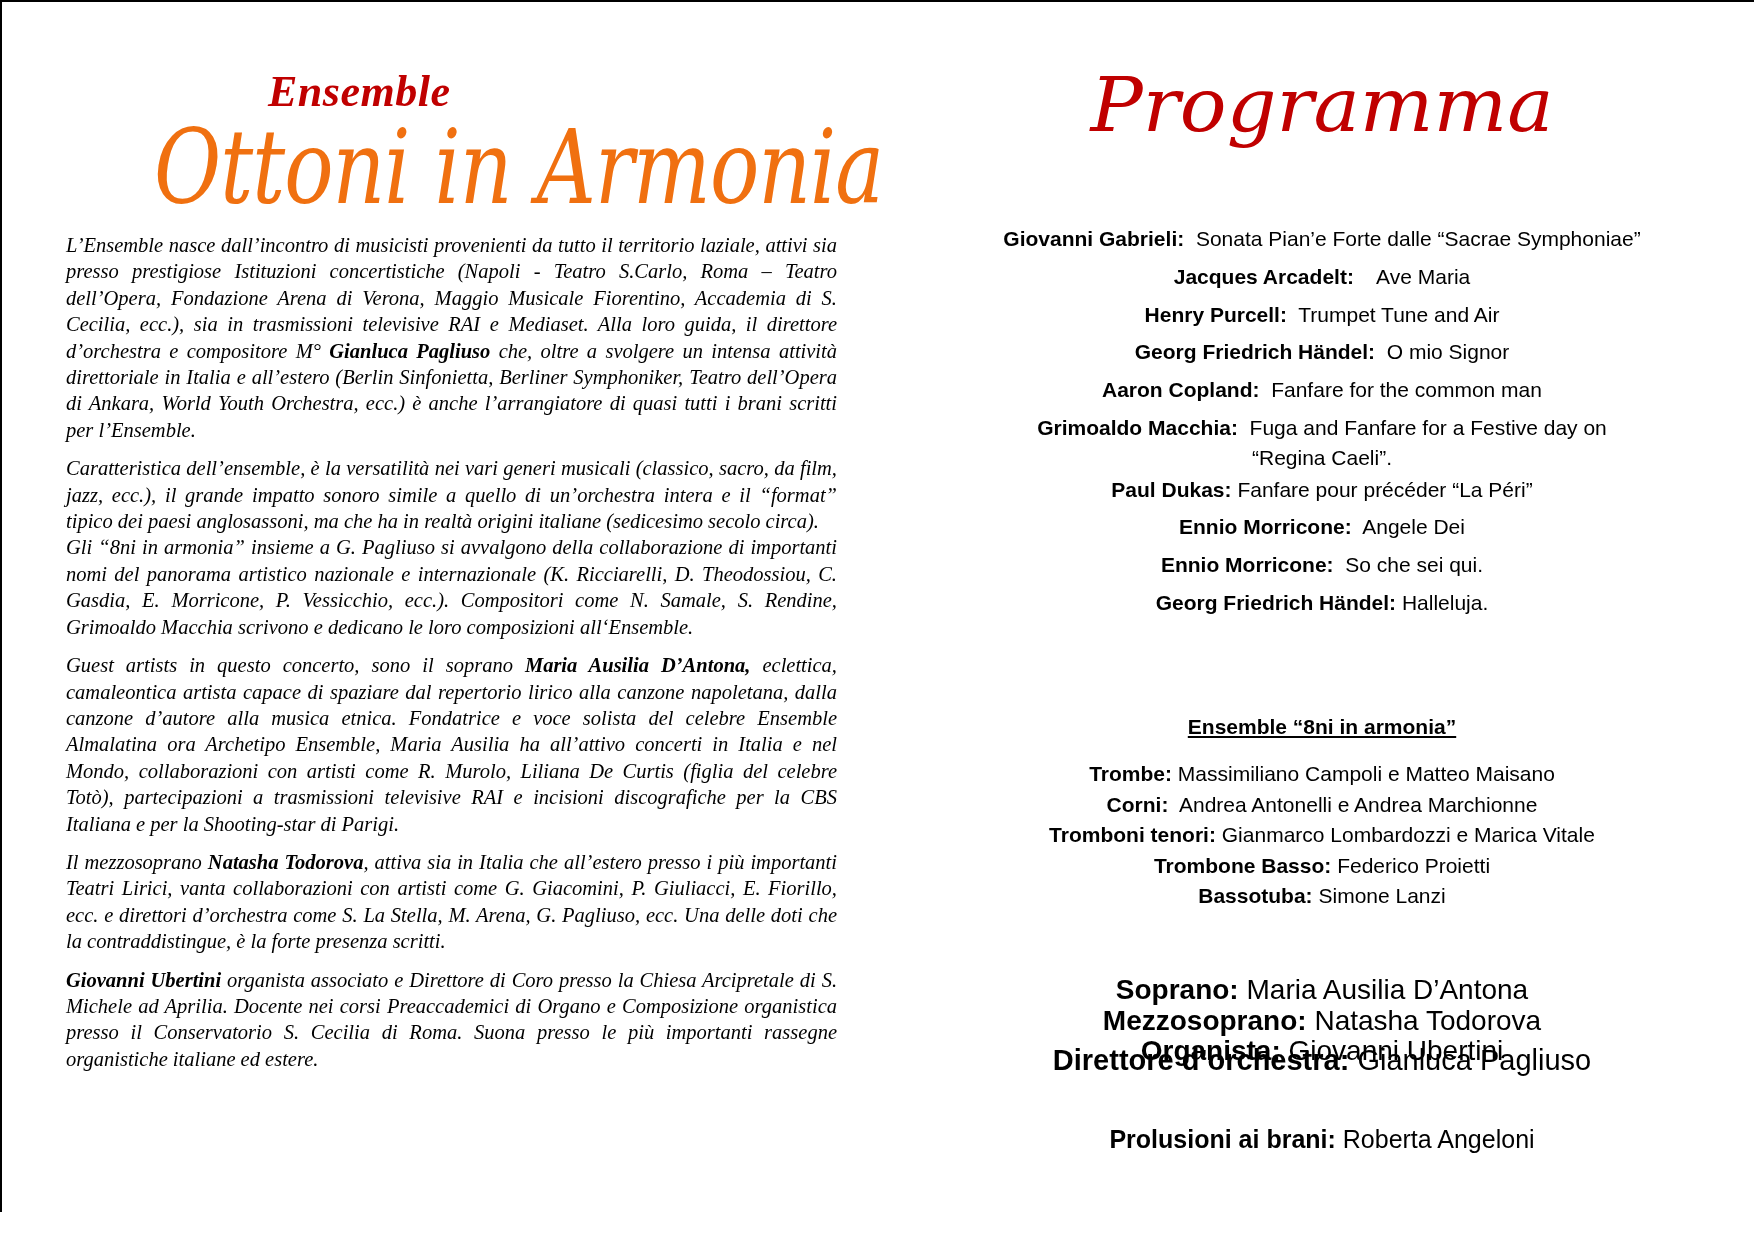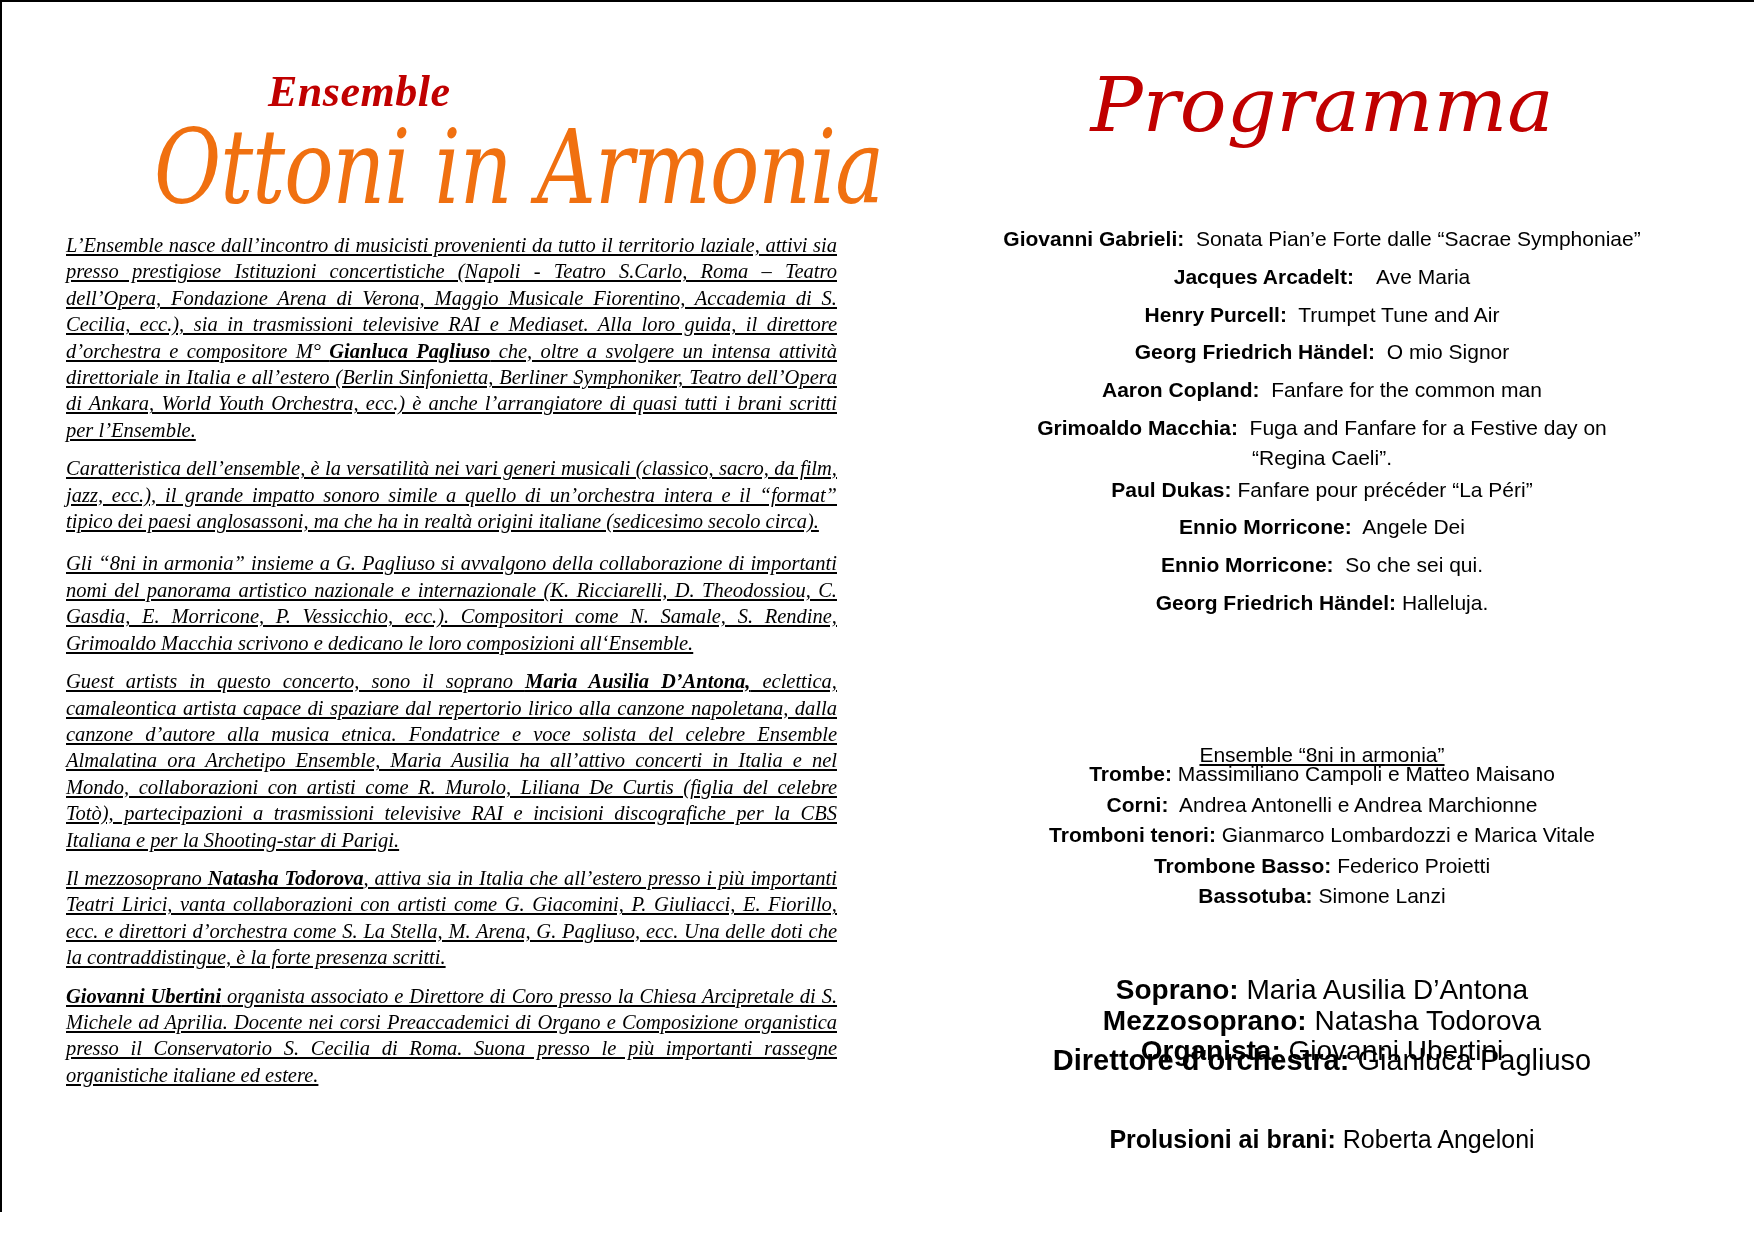--- a/index.html
+++ b/index.html
@@ -11,55 +11,55 @@
     .left { position: absolute; left: 64px; top: 60px; width: 771px; }
     .brand-small { position: absolute; left: 202px; top: 4px; width: 260px;
       font-family: "Liberation Serif", serif; font-style: italic; font-weight: bold;
       font-size: 44px; color: #c00000; letter-spacing: 0.5px; }
     .brand-large { position: absolute; left: 88px; top: 46px; width: 700px; white-space: nowrap;
       font-family: "DejaVu Serif", serif; font-style: italic;
       font-size: 82px; color: #f07010; letter-spacing: -1px; transform: scaleY(1.25); transform-origin: left top; }
     .bio { position: absolute; left: 0; top: 170px; width: 771px;
       font-family: "Liberation Serif", serif; font-style: italic; font-size: 20.5px;
       line-height: 26.4px; color: #000; text-align: justify; }
-    .bio p { margin: 0 0 12px 0; text-decoration: underline; }
+    .bio p { margin: 0 0 12px 0; }
     .bio b { font-weight: bold; }
 
     
     .right { position: absolute; left: 960px; top: 60px; width: 720px; text-align: center;
       font-family: "Liberation Sans", sans-serif; color: #000; }
     .prog-title { position: absolute; left: 0; top: 0; width: 720px; text-align: center;
       font-family: "DejaVu Serif", serif; font-style: italic; font-size: 74px;
       color: #c00000; transform: scaleX(1.05); }
     .program { position: absolute; left: 0; top: 158px; width: 720px; font-size: 21px; line-height: 37.8px; }
     .program .row { display: block; }
     .program .comp { font-weight: bold; }
     .program .cont { display: block; margin-top: -8px; }
-    .ens-title { position: absolute; left: 0; top: 653px; width: 720px; font-size: 21px; font-weight: normal; margin-top: 28px; }
+    .ens-title { position: absolute; left: 0; top: 653px; width: 720px; font-size: 21px; font-weight: bold; }
     .ens-title span { text-decoration: underline; }
     .members { position: absolute; left: 0; top: 697px; width: 720px; font-size: 21px; line-height: 30.5px; }
     .guests { position: absolute; left: 0; top: 913px; width: 720px; font-size: 28px; line-height: 30.5px; }
     .role { font-weight: bold; }
     .director { position: absolute; left: 0; top: 982px; width: 720px; font-size: 29px; }
     .prolusioni { position: absolute; left: 0; top: 1063px; width: 720px; font-size: 25px; }
   </style>
 </head>
 <body>
 
 <div class="page">
 
   <div class="left">
     <div class="brand-small">Ensemble</div>
     <div class="brand-large">Ottoni in Armonia</div>
 
     <div class="bio">
       <p>
         <span>L’Ensemble nasce dall’incontro di musicisti provenienti da tutto il territorio laziale, attivi sia presso prestigiose Istituzioni concertistiche (Napoli - Teatro S.Carlo, Roma – Teatro dell’Opera, Fondazione Arena di Verona, Maggio Musicale Fiorentino, Accademia di S. Cecilia, ecc.), sia in trasmissioni televisive RAI e Mediaset. Alla loro guida, il direttore d’orchestra e compositore M° </span><b>Gianluca Pagliuso</b><span> che, oltre a svolgere un intensa attività direttoriale in Italia e all’estero (Berlin Sinfonietta, Berliner Symphoniker, Teatro dell’Opera di Ankara, World Youth Orchestra, ecc.) è anche l’arrangiatore di quasi tutti i brani scritti per l’Ensemble.</span>
       </p>
-      <p style="margin-bottom:16px">
+      <p style="margin-bottom:0">
         <span>Caratteristica dell’ensemble, è la versatilità nei vari generi musicali (classico, sacro, da film, jazz, ecc.), il grande impatto sonoro simile a quello di un’orchestra intera e il “format” tipico dei paesi anglosassoni, ma che ha in realtà origini italiane (sedicesimo secolo circa).</span>
       </p>
       <p>
         <span>Gli “8ni in armonia” insieme a G. Pagliuso si avvalgono della collaborazione di importanti nomi del panorama artistico nazionale e internazionale (K. Ricciarelli, D. Theodossiou, C. Gasdia, E. Morricone, P. Vessicchio, ecc.). Compositori come N. Samale, S. Rendine, Grimoaldo Macchia scrivono e dedicano le loro composizioni all‘Ensemble.</span>
       </p>
       <p>
         <span>Guest artists in questo concerto, sono il soprano </span><b>Maria Ausilia D’Antona,</b><span> eclettica, camaleontica artista capace di spaziare dal repertorio lirico alla canzone napoletana, dalla canzone d’autore alla musica etnica. Fondatrice e voce solista del celebre Ensemble Almalatina ora Archetipo Ensemble, Maria Ausilia ha all’attivo concerti in Italia e nel Mondo, collaborazioni con artisti come R. Murolo, Liliana De Curtis (figlia del celebre Totò), partecipazioni a trasmissioni televisive RAI e incisioni discografiche per la CBS Italiana e per la Shooting-star di Parigi.</span>
       </p>
       <p>
         <span>Il mezzosoprano </span><b>Natasha Todorova</b><span>, attiva sia in Italia che all’estero presso i più importanti Teatri Lirici, vanta collaborazioni con artisti come G. Giacomini, P. Giuliacci, E. Fiorillo, ecc. e direttori d’orchestra come S. La Stella, M. Arena, G. Pagliuso, ecc. Una delle doti che la contraddistingue, è la forte presenza scritti.</span>

